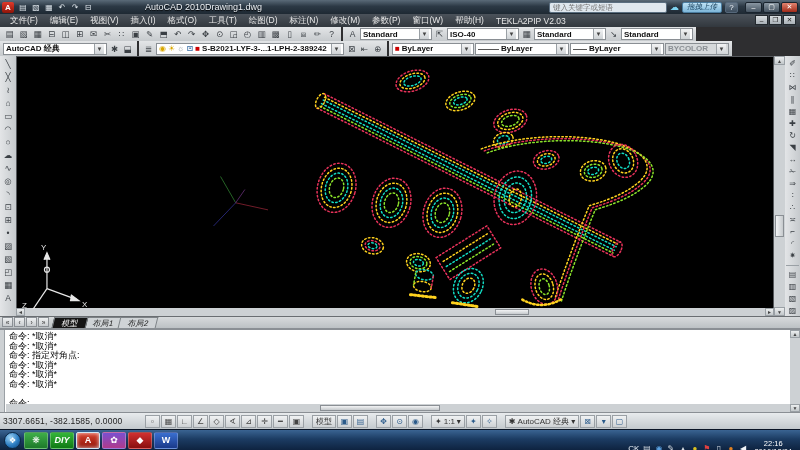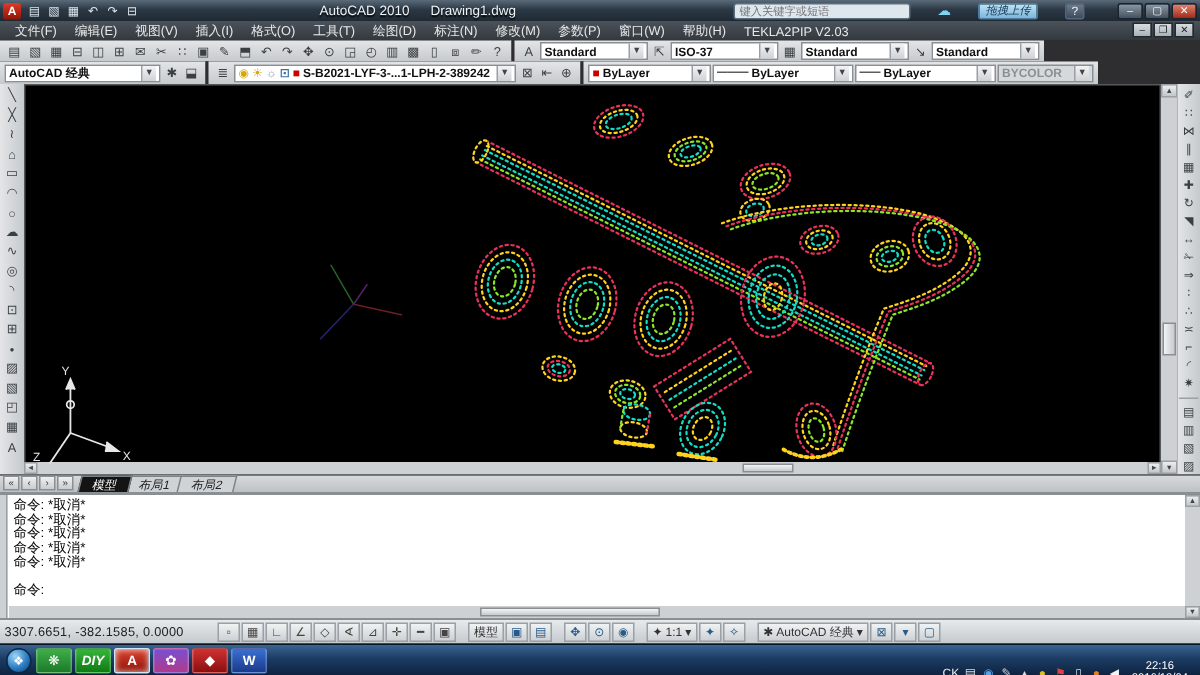--- a/index.html
+++ b/index.html
@@ -4,22 +4,22 @@
 <style>
   *{margin:0;padding:0;box-sizing:border-box;font-family:"Liberation Sans","DejaVu Sans",sans-serif;}
   html,body{width:800px;height:450px;overflow:hidden;background:#2e2e30;}
   .screen{width:800px;height:450px;display:flex;flex-direction:column;position:relative;}
 
   
   .titlebar{height:14px;background:linear-gradient(#5a6a78,#2c3945 45%,#1e2933);display:flex;align-items:center;color:#eef3f8;font-size:9px;padding:0 2px;gap:3px;}
   .acad-logo{width:12px;height:11px;background:linear-gradient(#e03a2a,#8f1408);color:#fff;font-size:8px;font-weight:bold;display:flex;align-items:center;justify-content:center;border-radius:2px;}
   .qat{display:flex;gap:1px;}
   .qat span{width:12px;height:11px;font-size:8px;color:#dfe6ec;display:flex;align-items:center;justify-content:center;}
-  .title-text{flex:0 0 auto;margin-left:116px;display:flex;gap:14px;text-shadow:0 1px 1px #000;}
-  .tb-right{margin-left:auto;display:flex;align-items:center;gap:18px;}
+  .title-text{flex:0 0 auto;margin-left:48px;display:flex;text-shadow:0 1px 1px #000;}
+  .tb-right{margin-left:auto;display:flex;align-items:center;gap:3px;}
   .searchbox{width:118px;height:11px;font-size:7.5px;border:1px solid #5a6e80;border-radius:2px;background:#dfe7ee;color:#333;padding:0 3px;}
   .cloud-ic{color:#7fd4f2;font-size:9px;}
   .upload-btn{height:11px;background:linear-gradient(#bfe2f5,#7db6d9);border:1px solid #4b7da0;border-radius:2px;color:#123a56;font-size:7.5px;display:flex;align-items:center;padding:0 4px;font-style:italic;}
   .help-btn{width:13px;height:11px;border:1px solid #55677a;border-radius:2px;background:linear-gradient(#6c7c8c,#3c4c5c);font-size:8px;display:flex;align-items:center;justify-content:center;}
   .winctl{display:flex;gap:1px;margin-left:4px;}
   .winctl span{width:17px;height:11px;border:1px solid #1a242e;border-radius:2px;background:linear-gradient(#8a97a3,#44525f);color:#fff;font-size:7px;display:flex;align-items:center;justify-content:center;}
   .winctl .close{background:linear-gradient(#e2836f,#a02a18);}
 
   
   .menubar{height:13px;background:linear-gradient(#4b525a,#32383e);display:flex;align-items:center;color:#e8e8e8;font-size:8.5px;padding-left:4px;}
@@ -175,21 +175,21 @@
         <span class="ico" data-name="help-icon">?</span>
       </div>
     <div class="pane" data-name="styles-toolbar">
       <span class="ico" data-name="text-style-icon">A</span>
       <div class="dd" style="width:72px" data-name="text-style-dropdown">
         <span class="lbl" data-name="text-style-value">Standard</span>
           <span class="arrow" data-name="chevron-down-icon">▼</span>
       </div>
       <span class="ico" data-name="dim-style-icon">⇱</span>
       <div class="dd" style="width:72px" data-name="dim-style-dropdown">
-        <span class="lbl" data-name="dim-style-value">ISO-37</span>
+        <span class="lbl" data-name="dim-style-value">ISO-40</span>
           <span class="arrow" data-name="chevron-down-icon">▼</span>
       </div>
       <span class="ico" data-name="table-style-icon">▦</span>
       <div class="dd" style="width:72px" data-name="table-style-dropdown">
         <span class="lbl" data-name="table-style-value">Standard</span>
           <span class="arrow" data-name="chevron-down-icon">▼</span>
       </div>
       <span class="ico" data-name="mleader-style-icon">↘</span>
       <div class="dd" style="width:72px" data-name="mleader-style-dropdown">
         <span class="lbl" data-name="mleader-style-value">Standard</span>
@@ -450,20 +450,21 @@
         <span class="tab" data-name="tab-layout1">布局1</span>
         <span class="tab" data-name="tab-layout2">布局2</span>
       </div>
   </div>
 
   <div class="cmdwin" data-name="command-window">
     <div class="cmd-gutter" data-name="command-gutter"></div>
     <div class="cmd-text" data-name="command-history">
         <span class="cmd-line" data-name="command-line">命令: *取消*</span>
         <span class="cmd-line" data-name="command-line">命令: *取消*</span>
+        <span class="cmd-line" data-name="command-line">命令: 指定对角点:</span>
         <span class="cmd-line" data-name="command-line">命令: *取消*</span>
         <span class="cmd-line" data-name="command-line">命令: *取消*</span>
         <span class="cmd-line" data-name="command-line">命令: *取消*</span>
         <span class="cmd-line" data-name="command-line"></span>
         <span class="cmd-line" data-name="command-line">命令:</span>
       </div>
     <div class="cmd-vscroll" data-name="command-vscrollbar">
       <span class="arr" data-name="scroll-up-icon">▲</span>
       <div style="flex:1"></div>
       <span class="arr" data-name="scroll-down-icon">▼</span>

